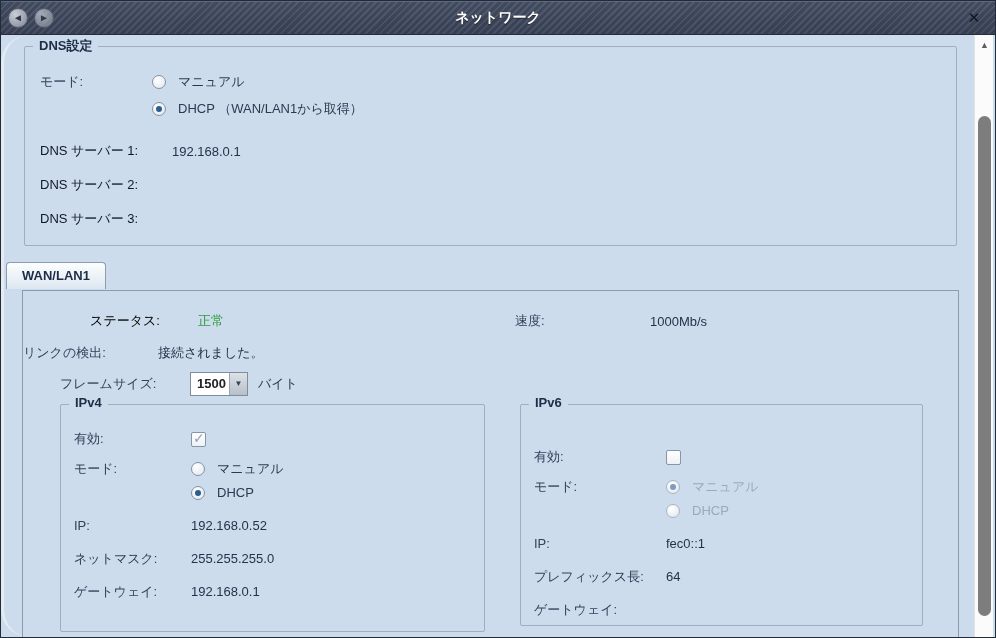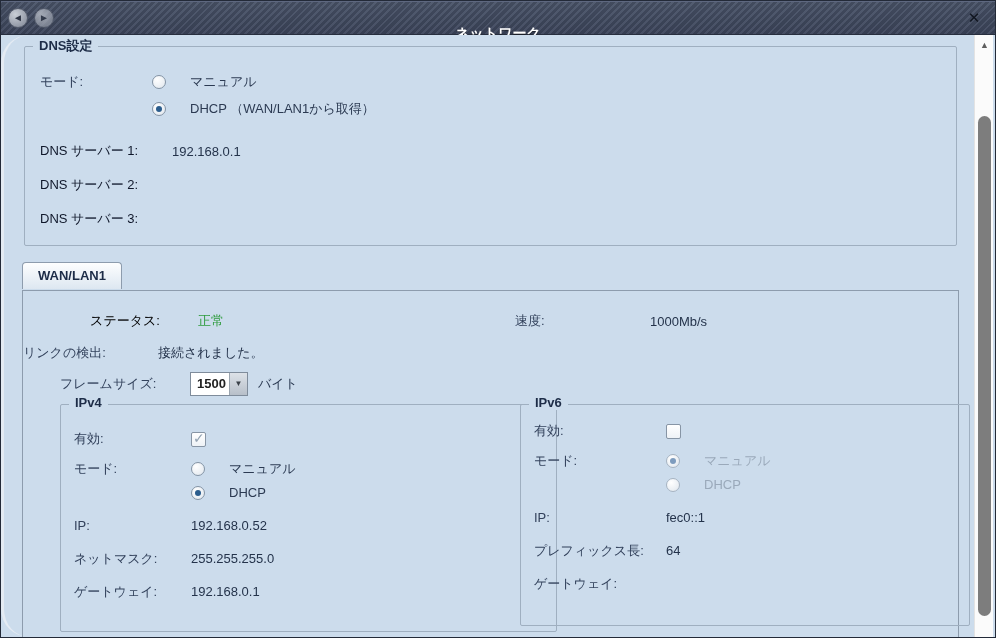--- a/index.html
+++ b/index.html
@@ -21,21 +21,20 @@
     background:
       repeating-linear-gradient(135deg, rgba(255,255,255,0.05) 0 2px, rgba(0,0,0,0.10) 2px 5px),
       linear-gradient(#4a5469, #3c455b);
     border-bottom:1px solid #272e3e;
     box-shadow:inset 0 1px 0 #5e6880;
   }
   .titlebar .title {
     position:absolute; left:0; right:0; top:8px;
     text-align:center; color:#ffffff; font-weight:bold; font-size:14px;
     text-shadow:0 1px 1px rgba(0,0,0,0.5);
-    margin-top:16px;
   }
   .navbtns { position:absolute; left:7px; top:7px; display:flex; gap:6px; }
   .navbtn {
     width:20px; height:20px; border-radius:50%;
     background:radial-gradient(circle at 35% 30%, #c9ced6, #7e8594);
     border:1px solid #565d6d;
     color:#2d3443; font-size:10px; line-height:18px; text-align:center;
     cursor:pointer; user-select:none;
   }
   .navbtn.dim { opacity:0.72; }
@@ -72,41 +71,41 @@
   .fieldset > .legend {
     position:absolute; top:-10px; left:8px;
     background:#ccdcec; padding:0 6px;
     font-weight:bold; color:#1d2c47; font-size:13px;
   }
   
   .dns-fs { left:20px; top:11px; width:933px; height:200px; padding:26px 0 0 15px; }
   .row { display:flex; align-items:flex-start; }
   .row .lbl { width:112px; color:#33425c; }
   .radio-stack { display:flex; flex-direction:column; gap:9px; }
-  .radio-item { display:flex; align-items:center; gap:24px; cursor:pointer; }
+  .radio-item { display:flex; align-items:center; gap:12px; cursor:pointer; }
   .radio {
     width:14px; height:14px; border-radius:50%;
     border:1px solid #8494a5;
     background:radial-gradient(circle at 35% 30%, #ffffff, #dfe6ed);
     position:relative; flex:0 0 auto;
   }
   .radio.sel::after {
     content:""; position:absolute; top:3px; left:3px; width:6px; height:6px;
     border-radius:50%; background:#2b5d8d;
   }
   .radio.dis { border-color:#a7b4c2; }
   .radio.dis.sel::after { background:#7e9cbe; }
   .dis-text { color:#9aa9ba !important; }
   .dns-servers { margin-top:16px; }
   .srv-row { display:flex; height:34px; align-items:center; }
   .srv-row .lbl { width:132px; color:#0f172a; }
   .val { color:#24334b; }
   
   .tab {
-    position:absolute; left:18px; top:227px; z-index:2;
+    position:absolute; left:2px; top:227px; z-index:2;
     padding:5px 15px 6px 15px;
     border:1px solid #8d9cad; border-bottom:none;
     border-radius:4px 4px 0 0;
     background:linear-gradient(#fdfefe, #dde7f1);
     font-weight:bold; color:#1d2c47; font-size:13px; cursor:pointer;
   }
   .panel {
     position:absolute; left:18px; top:255px; width:937px; height:360px;
     border:1px solid #8d9cad; background:#ccdcec;
     padding-top:14px;
@@ -124,22 +123,22 @@
     display:inline-flex; height:24px; border:1px solid #7f8c9b; background:#ffffff;
     cursor:pointer; margin-right:10px;font-weight:bold;
   }
   .select .sel-val { width:38px; padding:3px 0 0 6px; font-size:13px; color:#222; }
   .select .sel-btn {
     width:18px; border-left:1px solid #9aa4ae; text-align:center;
     background:linear-gradient(#dde2e8, #b7bfc9);
     color:#3a4048; font-size:8px; line-height:22px;
   }
   
-  .ipv4-fs { left:37px; top:113px; width:497px; height:228px; padding:22px 0 0 13px; }
-  .ipv6-fs { left:497px; top:113px; width:450px; height:222px; padding:14px 0 0 13px; }
+  .ipv4-fs { left:37px; top:113px; width:425px; height:228px; padding:22px 0 0 13px; }
+  .ipv6-fs { left:497px; top:113px; width:403px; height:222px; padding:40px 0 0 13px; }
   .sub-row { display:flex; align-items:center; min-height:24px; margin-bottom:9px; }
   .sub-row.top-align { align-items:flex-start; }
   .ipv4-fs .lbl { width:117px; color:#33425c; }
   .ipv6-fs .lbl { width:132px; color:#33425c; }
   .ip-row { display:flex; height:33px; align-items:center; }
   .checkbox {
     width:15px; height:15px; border:1px solid #8795a5; border-radius:2px;
     background:linear-gradient(#ffffff,#eef2f6);
     position:relative; cursor:pointer; flex:0 0 auto;
   }

